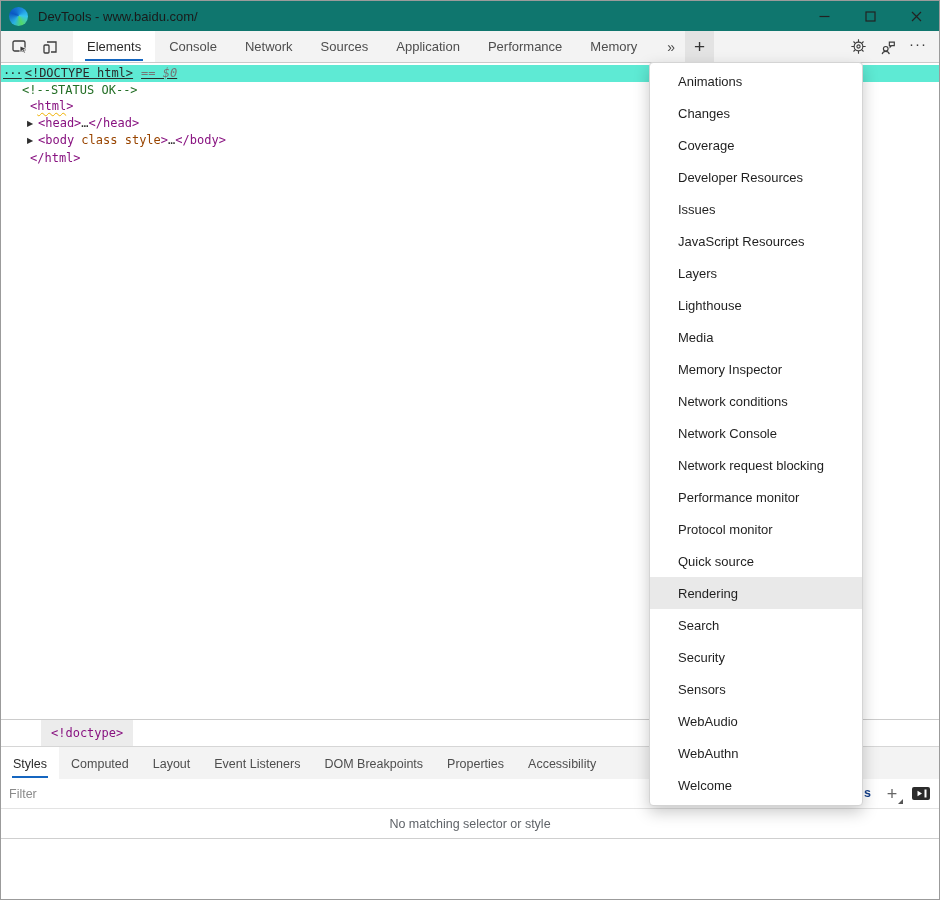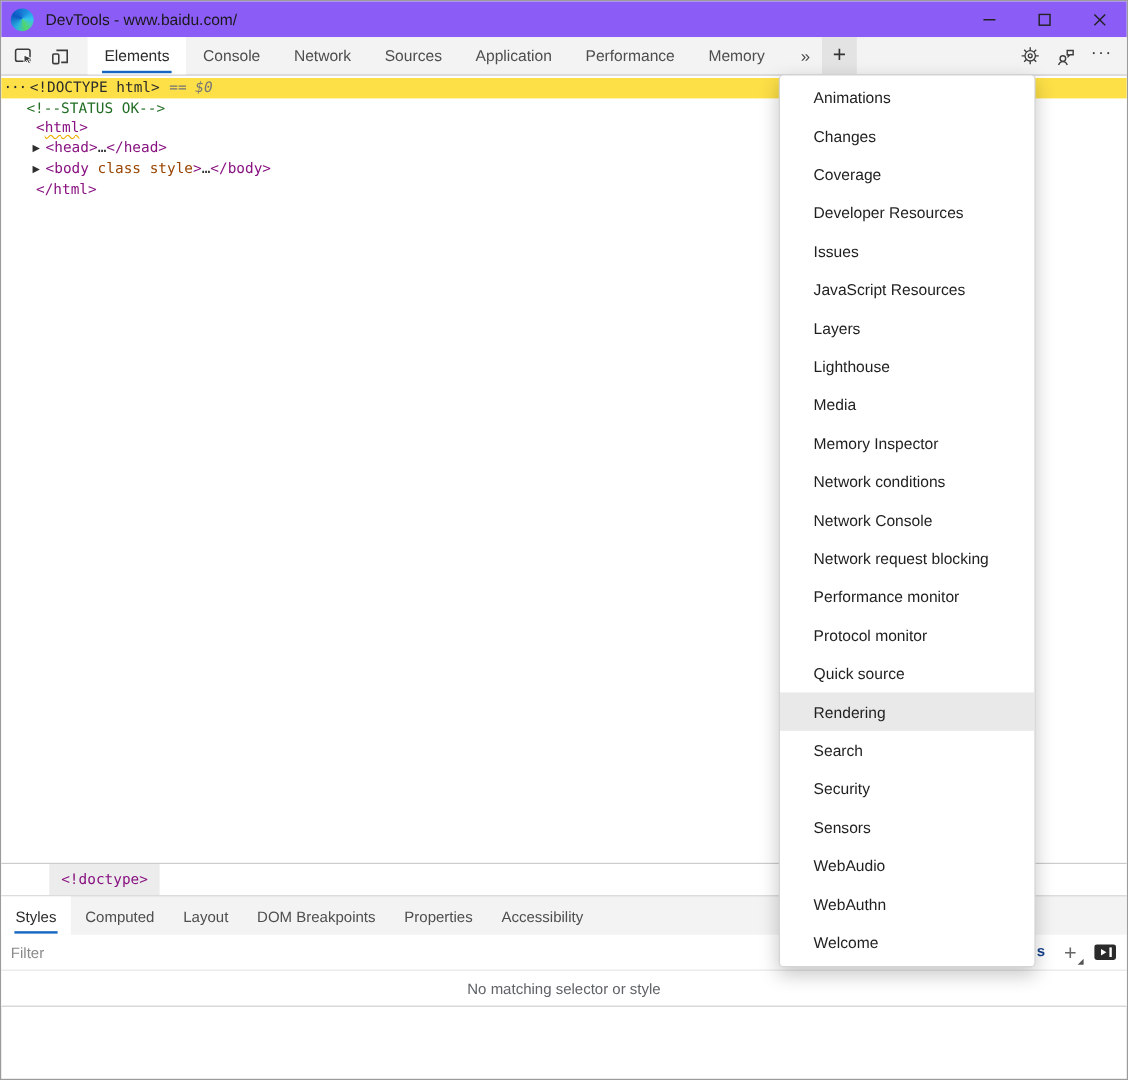--- a/index.html
+++ b/index.html
@@ -6,21 +6,21 @@
   html,body { background:#fff; }
   .window{
     position:relative; width:940px; height:900px;
     font-family:"Liberation Sans", sans-serif;
     border:1px solid #9b9b9b; background:#fff; overflow:hidden;
     color:#1f1f1f;
   }
   
   .titlebar{
     position:absolute; left:0; top:0; width:100%; height:30px;
-    background:#8b5cf6; display:flex; align-items:center;
+    background:#0f766e; display:flex; align-items:center;
   }
   .edge-logo{
     width:19px; height:19px; border-radius:50%; margin:0 10px 0 8px;
     background:conic-gradient(from 210deg at 50% 45%, #2bb3e0, #0b57c2 22%, #1d8fe0 52%, #35c5f0 68%, #53d769 86%, #2bb3e0);
   }
   .title-text{ font-size:13px; color:#1a1a1a; }
   .win-controls{ margin-left:auto; display:flex; height:100%; }
   .win-btn{ width:46px; height:100%; display:flex; align-items:center; justify-content:center; cursor:default; }
   .win-btn svg{ display:block; }
   
@@ -41,21 +41,21 @@
   .tb-right{ margin-left:auto; display:flex; align-items:center; padding-right:6px; }
   .tb-right .tb-iconbtn{ width:30px; height:100%; }
   .more-options{ font-size:15px; letter-spacing:1px; color:#3c3c3c; padding-bottom:6px; }
   
   .dom-tree{
     position:absolute; left:0; top:63px; width:100%; height:655px; background:#fff;
     font-family:"DejaVu Sans Mono", monospace; font-size:12px; line-height:16.5px;
     padding-top:1px; color:#2b2b2b;
   }
   .row{ white-space:pre; }
-  .row.selected{ background:#fde047; }
+  .row.selected{ background:#5eead4;text-decoration:underline; }
   .tag{ color:#881280; }
   .attr{ color:#994500; }
   .comment{ color:#236e25; }
   .doc-dots{ margin-left:2px; color:#2b2b2b; letter-spacing:-1px;}
   .doc-text{ margin-left:3px; color:#2b2b2b; }
   .eq-hint{ color:#767676; font-style:italic; margin-left:8px; }
   .ind-comment{ margin-left:21px; }
   .ind-tag{ margin-left:29px; }
   .arrow{ display:inline-block; width:11px; margin-left:26px; font-size:8px; color:#2e2e2e;
           font-family:"DejaVu Sans", sans-serif; vertical-align:1px; }
@@ -216,20 +216,23 @@
   <div class="st-tab active">
         <span class="tab-label">Styles</span>
       </div>
       <div class="st-tab">
         <span class="tab-label">Computed</span>
       </div>
       <div class="st-tab">
         <span class="tab-label">Layout</span>
       </div>
       <div class="st-tab">
+        <span class="tab-label">Event Listeners</span>
+      </div>
+      <div class="st-tab">
         <span class="tab-label">DOM Breakpoints</span>
       </div>
       <div class="st-tab">
         <span class="tab-label">Properties</span>
       </div>
       <div class="st-tab">
         <span class="tab-label">Accessibility</span>
       </div>
     </div>
 

